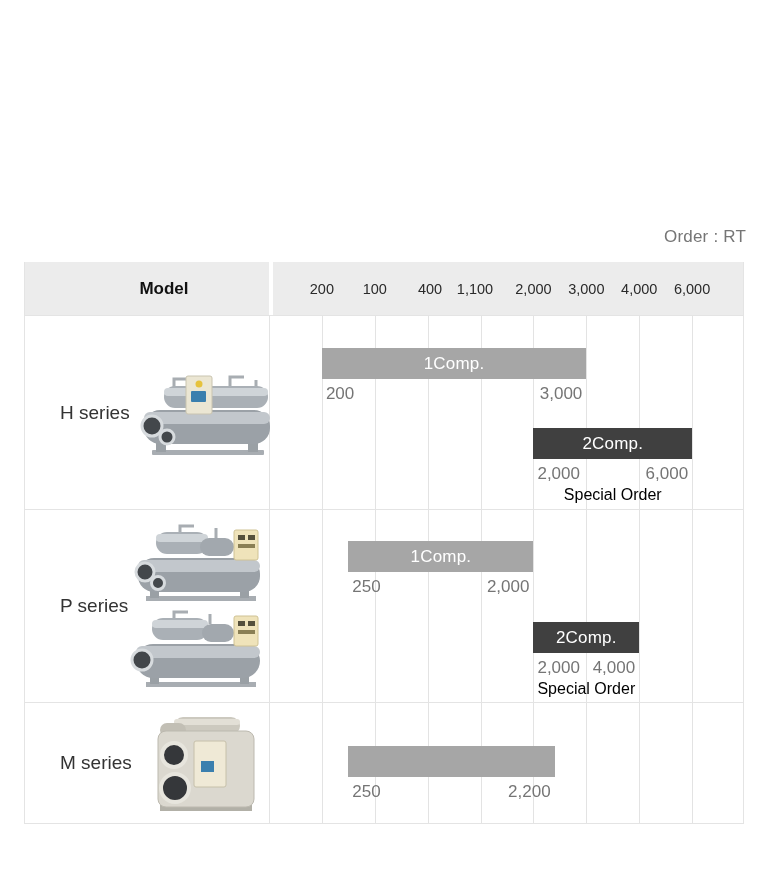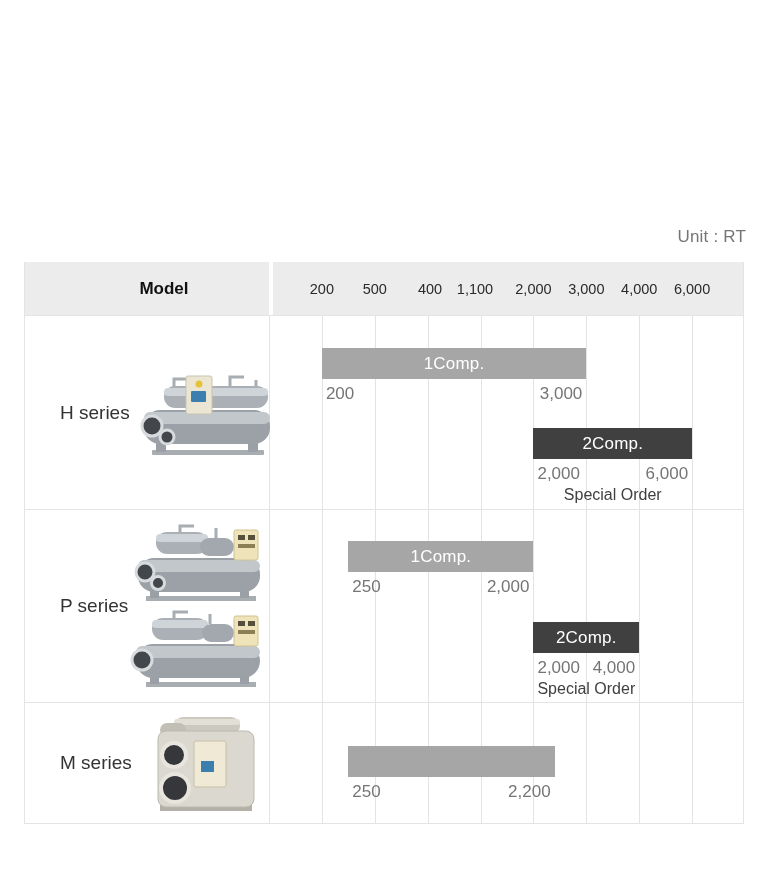--- a/index.html
+++ b/index.html
@@ -53,36 +53,36 @@
   }
   .bar.light { background:#a6a6a6; }
   .bar.dark  { background:#404040; }
   .bar-values {
     display:flex; justify-content:space-between;
     margin-top:5px; padding:0 4px;
     font-size:17px; color:#757575; line-height:1.15;
   }
   .bar-note {
     margin-top:1px; display:flex; justify-content:center;
-    font-size:16px; color:#404040; white-space:nowrap; line-height:1.2;
+    font-size:16px; color:#000000; white-space:nowrap; line-height:1.2;
   }
 </style>
 </head>
 <body>
 
-<div class="unit-label">Unit : RT</div>
+<div class="unit-label">Order : RT</div>
 
 <div class="cap-table">
 
   <div class="thead">
     <div class="model-h">Model</div>
     <div class="thead-gap"></div>
     <div>
         <span class="tick" style="left: 296.889px;">200</span>
-        <span class="tick" style="left: 349.778px;">500</span>
+        <span class="tick" style="left: 349.778px;">100</span>
         <span class="tick" style="left: 405px;">400</span>
         <span class="tick" style="left: 450px;">1,100</span>
         <span class="tick" style="left: 508.444px;">2,000</span>
         <span class="tick" style="left: 561.333px;">3,000</span>
         <span class="tick" style="left: 614.222px;">4,000</span>
         <span class="tick" style="left: 667.111px;">6,000</span>
       </div>
   </div>
 
   <div class="tbody">

